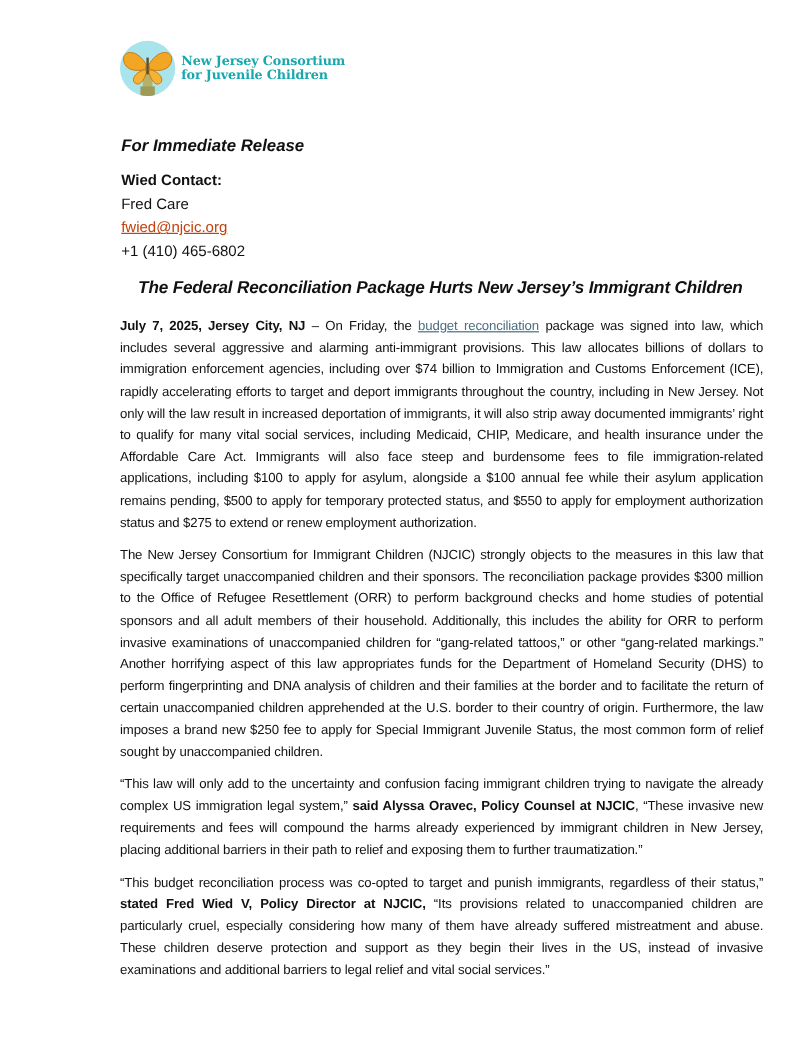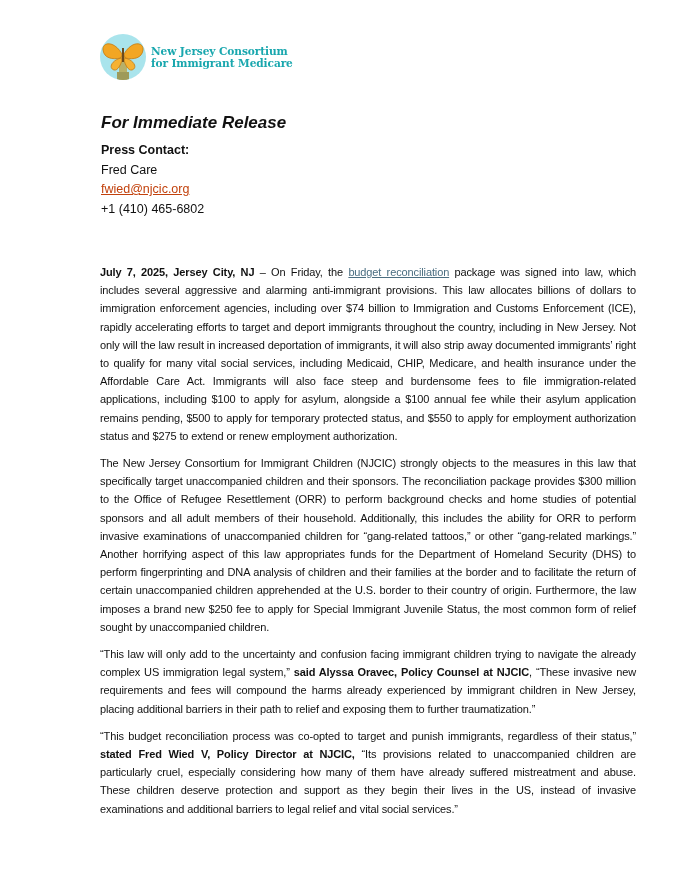--- a/index.html
+++ b/index.html
@@ -14,21 +14,21 @@
   .logo-circle {
     width: 46px; height: 46px; border-radius: 50%;
     background: #a9e4ec; position: relative; overflow: hidden;
   }
   .logo-circle svg { position: absolute; left: 0; top: 0; }
   .logo-text {
     margin-left: 5px; font-family: "DejaVu Serif", serif; font-weight: bold;
     color: #19a7ae; font-size: 10.6px; line-height: 12px; letter-spacing: -0.1px;
   }
 
-  .release { position: absolute; left: 72px; top: 113px; font-size: 17px; font-weight: bold; font-style: italic; }
+  .release { position: absolute; left: 72px; top: 113px; font-size: 14px; font-weight: bold; font-style: italic; }
   .contact { position: absolute; left: 72px; top: 141px; font-size: 12.5px; line-height: 19.5px; }
   .contact .lbl { font-weight: bold; }
   .contact a { color: #c2410c; text-decoration: underline; }
 
   .headline {
     position: absolute; left: 60px; width: 556px; top: 232px;
     text-align: center; font-size: 14.3px; font-weight: bold; font-style: italic;
     letter-spacing: -0.15px;
   }
 
@@ -52,33 +52,34 @@
         <rect x="17" y="38" width="12" height="8" fill="#9e9a5a"></rect>
         <path d="M22 20 C14 6, 2 8, 3 16 C4 24, 12 26, 21 24 Z" fill="#f2a623" stroke="#c47a10" stroke-width="0.8"></path>
         <path d="M24 20 C32 6, 44 8, 43 16 C42 24, 34 26, 25 24 Z" fill="#f2a623" stroke="#c47a10" stroke-width="0.8"></path>
         <path d="M21 24 C12 26, 8 34, 14 36 C18 37, 21 30, 22 26 Z" fill="#f5b233" stroke="#c47a10" stroke-width="0.8"></path>
         <path d="M25 24 C34 26, 38 34, 32 36 C28 37, 25 30, 24 26 Z" fill="#f5b233" stroke="#c47a10" stroke-width="0.8"></path>
         <rect x="22" y="14" width="2" height="14" fill="#6b4a1c"></rect>
       </svg>
     </div>
     <div class="logo-text">
       <div>New Jersey Consortium</div>
-      <div>for Immigrant Medicare</div>
+      <div>for Juvenile Children</div>
     </div>
   </div>
 
   <div class="release">For Immediate Release</div>
 
   <div class="contact">
-    <div class="lbl">Press Contact:</div>
+    <div class="lbl">Wied Contact:</div>
     <div>Fred Care</div>
     <div><a href="#">fwied@njcic.org</a></div>
     <div>+1 (410) 465-6802</div>
   </div>
 
+  <div class="headline">The Federal Reconciliation Package Hurts New Jersey’s Immigrant Children</div>
 
   <div class="body">
     <p><b>July 7, 2025, Jersey City, NJ</b><span> – On Friday, the </span><a href="#">budget reconciliation</a><span> package was signed into law, which includes several aggressive and alarming anti-immigrant provisions. This law allocates billions of dollars to immigration enforcement agencies, including over $74 billion to Immigration and Customs Enforcement (ICE), rapidly accelerating efforts to target and deport immigrants throughout the country, including in New Jersey. Not only will the law result in increased deportation of immigrants, it will also strip away documented immigrants’ right to qualify for many vital social services, including Medicaid, CHIP, Medicare, and health insurance under the Affordable Care Act. Immigrants will also face steep and burdensome fees to file immigration-related applications, including $100 to apply for asylum, alongside a $100 annual fee while their asylum application remains pending, $500 to apply for temporary protected status, and $550 to apply for employment authorization status and $275 to extend or renew employment authorization.</span></p>
     <p>The New Jersey Consortium for Immigrant Children (NJCIC) strongly objects to the measures in this law that specifically target unaccompanied children and their sponsors. The reconciliation package provides $300 million to the Office of Refugee Resettlement (ORR) to perform background checks and home studies of potential sponsors and all adult members of their household. Additionally, this includes the ability for ORR to perform invasive examinations of unaccompanied children for “gang-related tattoos,” or other “gang-related markings.” Another horrifying aspect of this law appropriates funds for the Department of Homeland Security (DHS) to perform fingerprinting and DNA analysis of children and their families at the border and to facilitate the return of certain unaccompanied children apprehended at the U.S. border to their country of origin. Furthermore, the law imposes a brand new $250 fee to apply for Special Immigrant Juvenile Status, the most common form of relief sought by unaccompanied children.</p>
     <p><span>“This law will only add to the uncertainty and confusion facing immigrant children trying to navigate the already complex US immigration legal system,” </span><b>said Alyssa Oravec, Policy Counsel at NJCIC</b><span>, “These invasive new requirements and fees will compound the harms already experienced by immigrant children in New Jersey, placing additional barriers in their path to relief and exposing them to further traumatization.”</span></p>
     <p><span>“This budget reconciliation process was co-opted to target and punish immigrants, regardless of their status,” </span><b>stated Fred Wied V, Policy Director at NJCIC,</b><span> “Its provisions related to unaccompanied children are particularly cruel, especially considering how many of them have already suffered mistreatment and abuse.  These children deserve protection and support as they begin their lives in the US, instead of invasive examinations and additional barriers to legal relief and vital social services.”</span></p>
   </div>
 
 </div>
 

